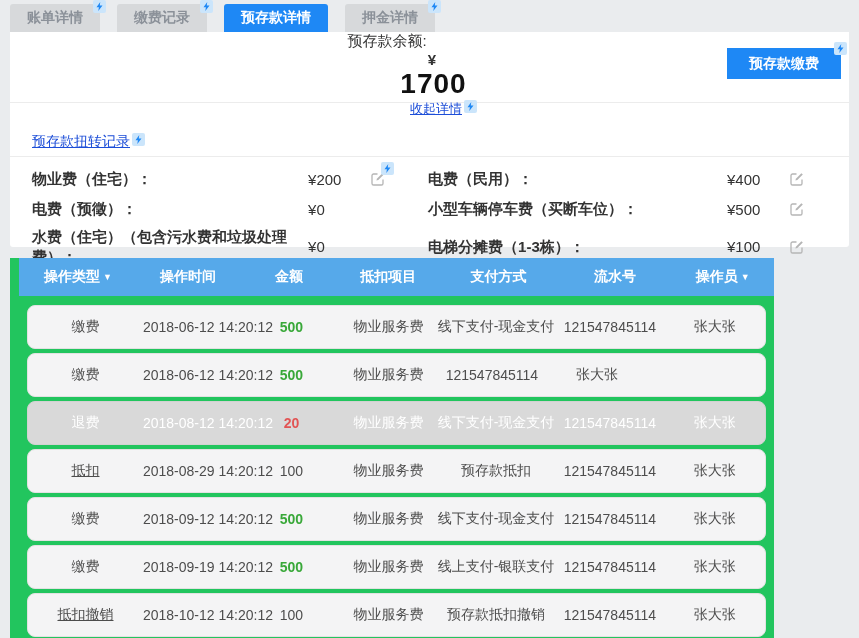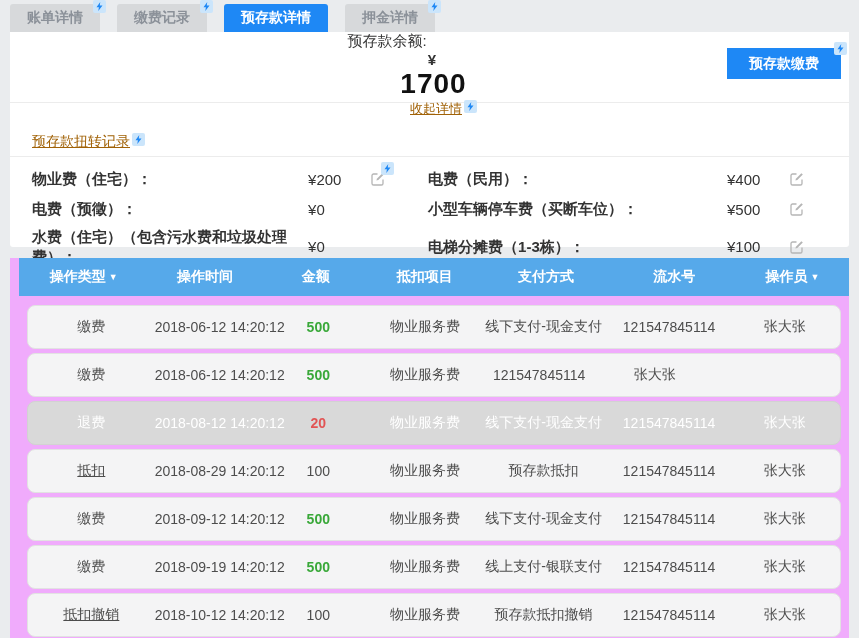--- a/index.html
+++ b/index.html
@@ -31,21 +31,21 @@
     background:#fff; border-radius:0 0 3px 3px;
   }
   .balance-row {
     height:71px; border-bottom:1px solid #ececec;
     display:flex; align-items:center; padding:0 14px 0 22px; position:relative;flex-direction:column;
   }
   .balance-label { font-size:15px; width:172px; }
   .currency { font-size:15px; font-weight:bold; margin-right:3px; }
   .balance-amount { font-size:28px; font-weight:bold; color:#111; letter-spacing:1px; }
   .gray-link {
-    font-size:13px; color:#a16207; text-decoration:underline; cursor:pointer;
+    font-size:13px; color:#1d4ed8; text-decoration:underline; cursor:pointer;
     display:inline-flex; align-items:flex-start; gap:2px;
   }
   .collapse-link { margin-left:20px; }
   .pay-btn {
     position:absolute; right:8px; top:16px;
     background:#1e88f5; color:#fff; border:none; border-radius:0;
     height:31px; padding:0 22px; font-size:14px; font-weight:bold; cursor:pointer;
   }
   .pay-btn .bolt-badge { position:absolute; top:-6px; right:-6px; }
   .records-row { height:29px; border-bottom:1px solid #ececec; display:flex; align-items:center; padding-left:22px;margin-top:25px; }
@@ -55,21 +55,21 @@
     display:grid; grid-template-columns:1fr 1.06fr; column-gap:16px;
     padding:7px 18px 6px 22px;
   }
   .fee-item { display:flex; align-items:center; min-height:30px; padding:3px 0; }
   .fee-label { flex:1; font-size:15px; line-height:1.3; padding-right:8px;font-weight:bold; }
   .fee-value { width:62px; font-size:15px; white-space:nowrap; }
   .fee-icons { width:42px; position:relative; display:flex; align-items:center; }
   .edit-icon { display:inline-flex; cursor:pointer; }
   .fee-icons .bolt-badge { position:absolute; top:-9px; left:11px; }
   
-  .table-wrap { position:absolute; left:10px; top:258px; width:839px; height:380px; background:#f0abfc;padding-left:9px; }
+  .table-wrap { position:absolute; left:10px; top:258px; width:764px; height:380px; background:#22c55e;padding-left:9px; }
   .thead {
     height:38px; background:#56a9ea; color:#fff;
     display:flex; align-items:center; font-size:14px; font-weight:bold;
   }
   .col { text-align:center; white-space:nowrap; }
   .c0{width:15.6%} .c1{width:13.6%} .c2{width:13.1%} .c3{width:13.2%}
   .c4{width:16.0%} .c5{width:14.9%} .c6{width:13.6%}
   .th { cursor:pointer; }
   .caret { font-size:9px; margin-left:3px; vertical-align:1px; }
   .tbody { padding:9px 8px 0; }

